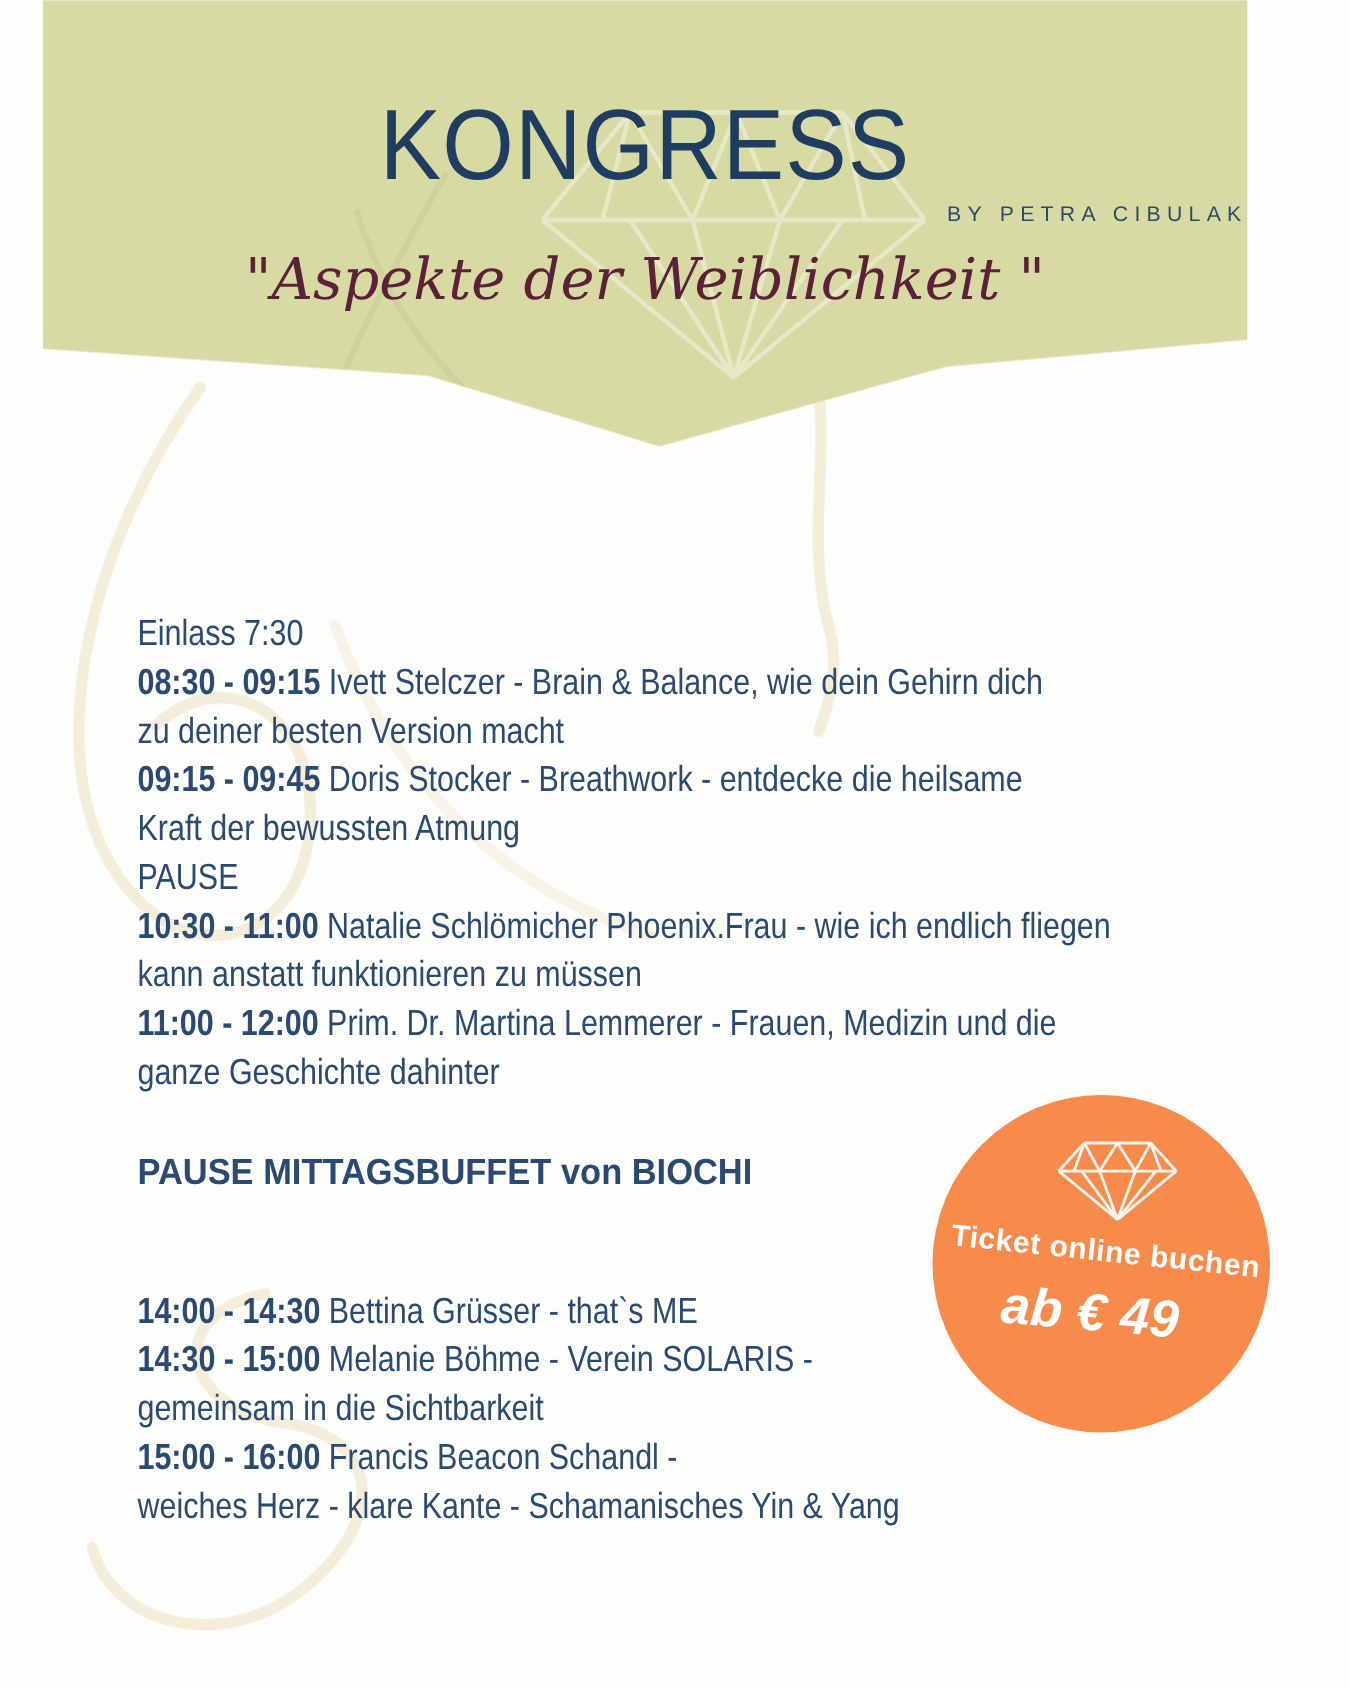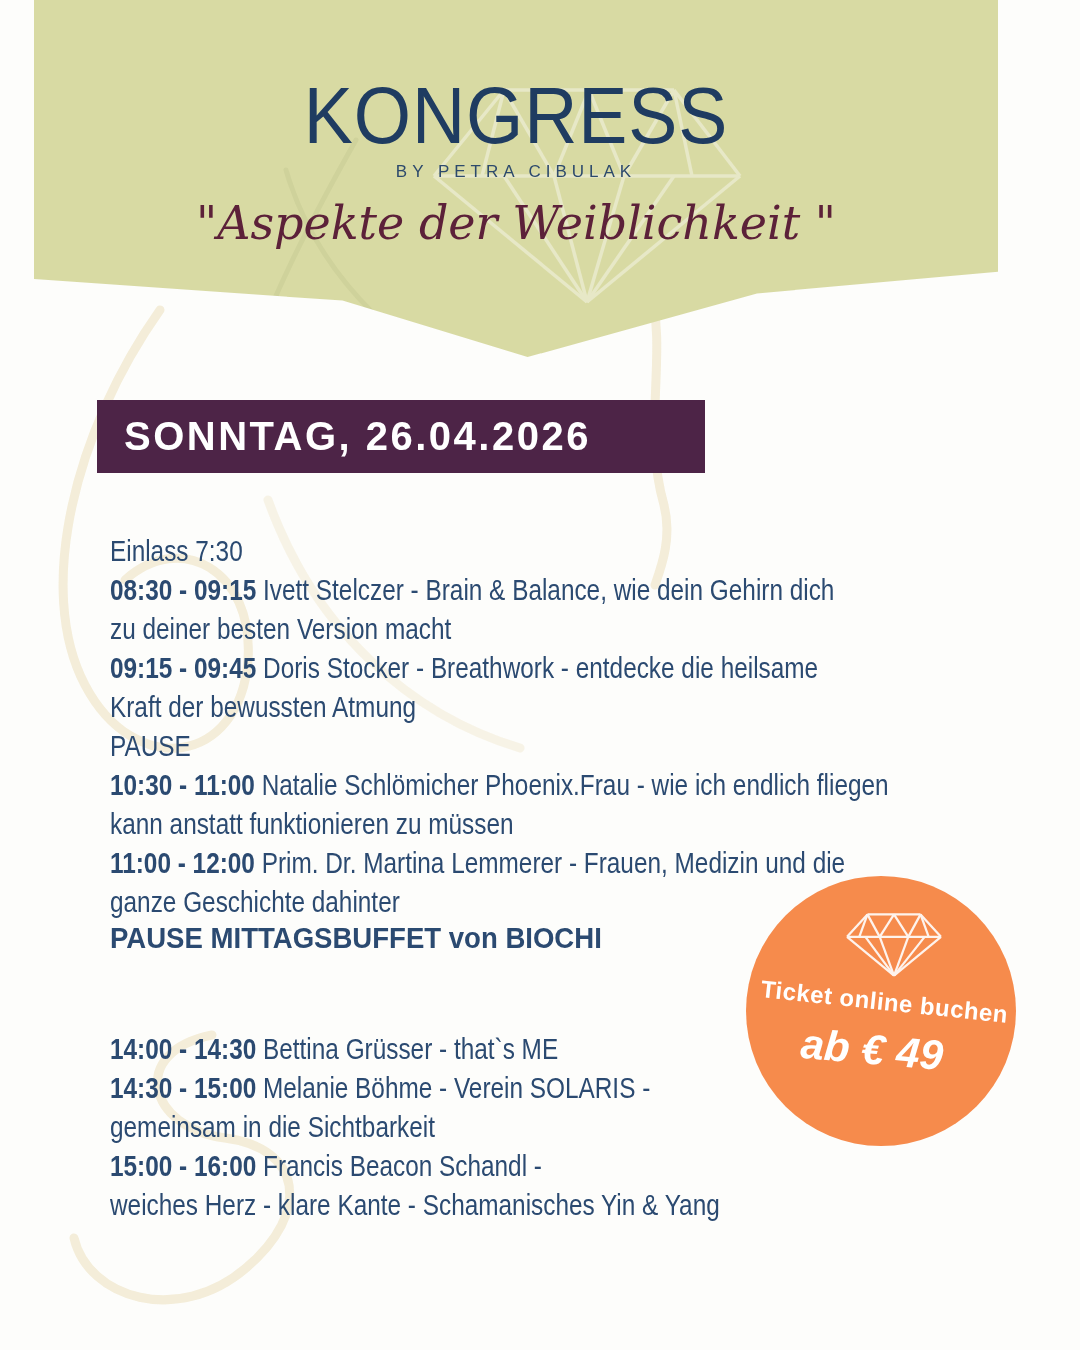--- a/index.html
+++ b/index.html
@@ -22,38 +22,39 @@
   .brand-title{
     position:relative;margin-top:76px;
     font-size:80px;font-weight:500;line-height:80px;letter-spacing:1px;
     color:var(--title-navy,#1f3c61);
     transform:scaleX(0.92);
   }
   .brand-byline{
     position:relative;margin-top:6px;
     font-size:17px;font-weight:500;letter-spacing:5px;
     color:#2d4a6c;
+    text-align:right;
   }
   .brand-tagline{
     position:relative;margin-top:14px;
     font-family:"DejaVu Serif",serif;font-style:italic;
     font-size:46px;color:var(--tagline-wine,#5c2139);
   }
   
   .datebox{
     position:absolute;left:97px;top:400px;width:608px;height:73px;z-index:2;
     background:var(--date-plum,#4d2447);
     display:flex;align-items:center;padding-left:27px;box-sizing:border-box;
   }
   .datebox span{
     color:#ffffff;font-size:40px;font-weight:700;letter-spacing:2.5px;white-space:pre;
   }
   
   .schedule{position:absolute;left:110px;z-index:2;color:var(--text-navy,#2b4a71);}
-  .schedule.morning{top:532px;}
+  .schedule.morning{top:488px;}
   .schedule.afternoon{top:1030px;}
   .line{
     height:39px;line-height:39px;font-size:29px;white-space:pre;
     transform:scaleX(0.84);transform-origin:0 50%;
   }
   .tm{font-weight:700;}
   .buffet{
     position:absolute;left:110px;top:922px;z-index:2;
     font-size:29px;font-weight:700;white-space:pre;
     color:var(--text-navy,#2b4a71);
@@ -113,23 +114,20 @@
       <g fill="none" stroke="#cccf98" stroke-width="5" opacity="0.7" stroke-linecap="round">
         <path d="M 322,140 C 288,200 258,258 238,305"></path>
         <path d="M 252,170 C 268,225 298,272 338,312"></path>
       </g>
     </svg>
     <div class="brand-title">KONGRESS</div>
     <div class="brand-byline">BY PETRA CIBULAK</div>
     <div class="brand-tagline">"Aspekte der Weiblichkeit "</div>
   </header>
 
-  <div class="datebox">
-    <span>SONNTAG, 26.04.2026</span>
-  </div>
 
   <section class="schedule morning">
     <div class="line"><span class="tm"></span><span>Einlass 7:30</span></div>
     <div class="line"><span class="tm">08:30 - 09:15</span><span> Ivett Stelczer - Brain &amp; Balance, wie dein Gehirn dich</span></div>
     <div class="line"><span class="tm"></span><span>zu deiner besten Version macht</span></div>
     <div class="line"><span class="tm">09:15 - 09:45</span><span> Doris Stocker - Breathwork - entdecke die heilsame</span></div>
     <div class="line"><span class="tm"></span><span>Kraft der bewussten Atmung</span></div>
     <div class="line"><span class="tm"></span><span>PAUSE</span></div>
     <div class="line"><span class="tm">10:30 - 11:00</span><span> Natalie Schlömicher Phoenix.Frau - wie ich endlich fliegen</span></div>
     <div class="line"><span class="tm"></span><span>kann anstatt funktionieren zu müssen</span></div>

